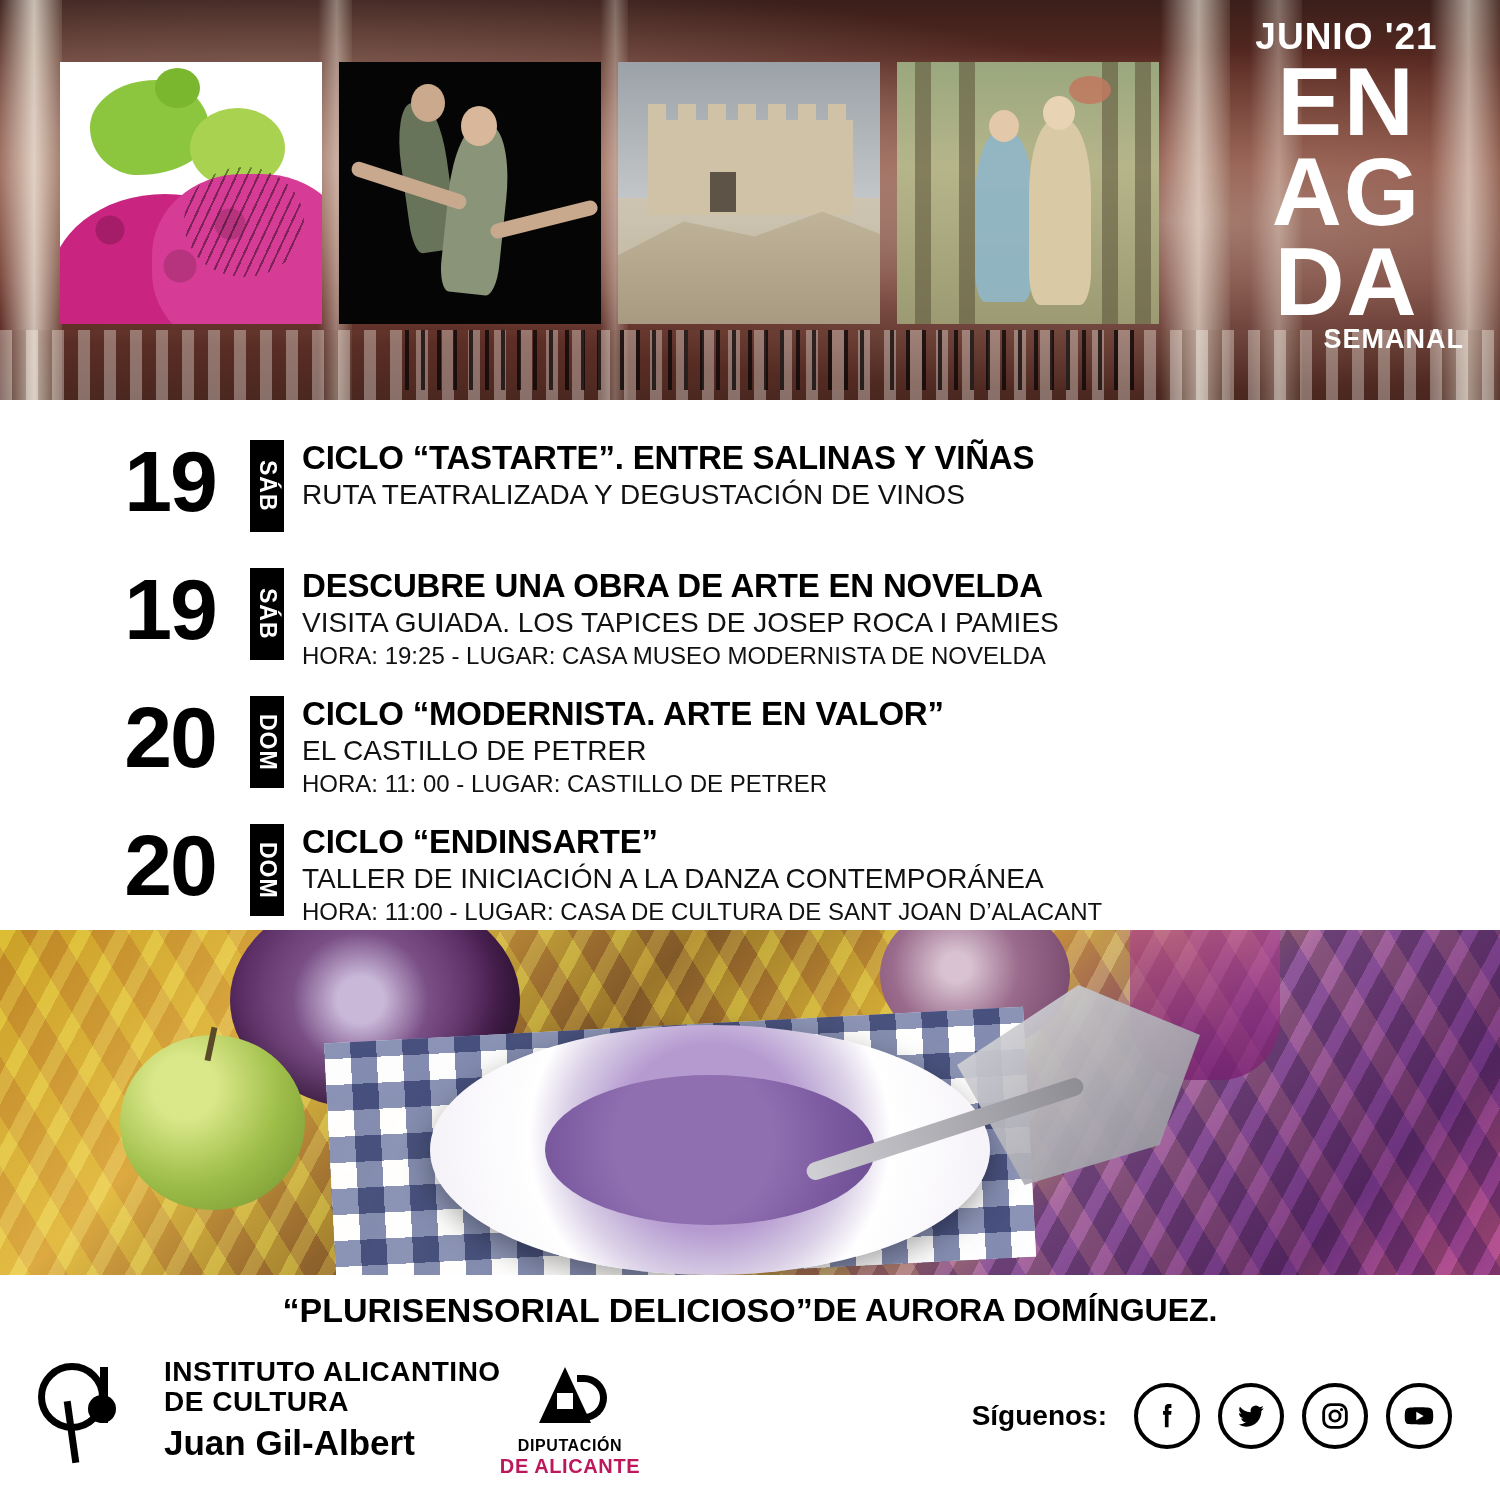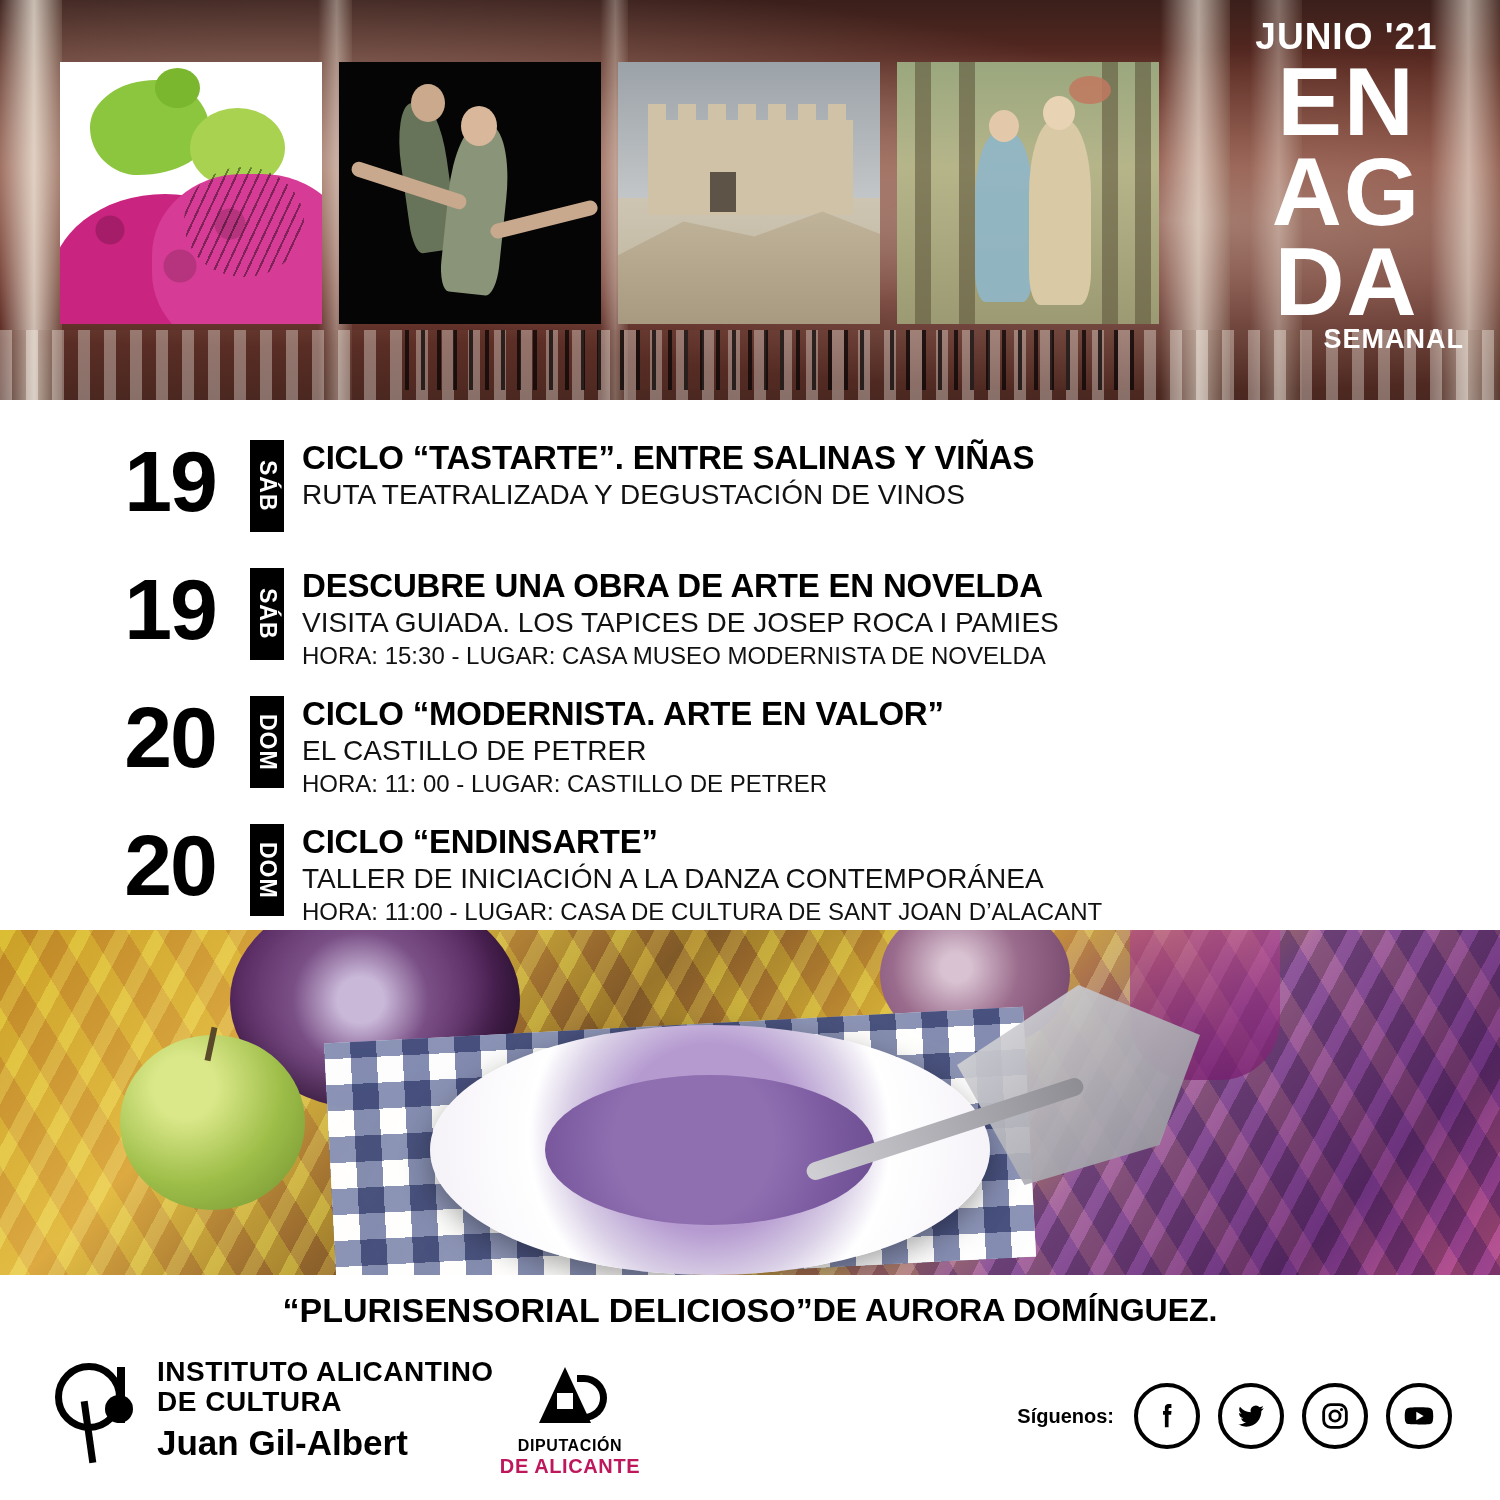--- a/index.html
+++ b/index.html
@@ -232,22 +232,22 @@
   .cap-bold { font-size: 34px; font-weight: bold; color:#000; }
   .cap-mid  { font-size: 32px; font-weight: bold; color:#000; }
   .cap-thin { font-size: 29px; color:#000; margin-left: 8px; }
 
   
   .footer {
     position: absolute; top: 1345px; left: 0; width: 1500px; height: 155px;
     background: #fff;
   }
   .logo-iac {
-    position: absolute; left: 55px; top: 10px;
-    display: flex; align-items: center; gap: 6px;
+    position: absolute; left: 38px; top: 10px;
+    display: flex; align-items: center; gap: 30px;
   }
   .iac-mark { width: 96px; height: 110px; position: relative; }
   .iac-mark .ring {
     position:absolute; left:0; top:8px; width:68px; height:68px;
     border: 7px solid #000; border-radius: 50%;
   }
   .iac-mark .tail {
     position:absolute; left:30px; top:46px; width:7px; height:62px; background:#000;
     transform: rotate(-8deg);
   }
@@ -279,21 +279,21 @@
     position:absolute; right:0; top:8px; width:30px; height:46px;
     border: 7px solid #000; border-left: 0; border-radius: 0 23px 23px 0;
   }
   .dip-text .d1 { font-size: 16px; font-weight: bold; letter-spacing: .6px; color:#000; }
   .dip-text .d2 { font-size: 20px; font-weight: bold; letter-spacing: .6px; color:#be185d; }
 
   .follow {
     position: absolute; right: 48px; top: 38px;
     display: flex; align-items: center; gap: 18px;
   }
-  .follow-label { font-size: 20px; font-weight: bold; color:#000; margin-right: 2px; }
+  .follow-label { font-size: 28px; font-weight: bold; color:#000; margin-right: 9px; }
   .soc {
     width: 66px; height: 66px; border: 4px solid #000; border-radius: 50%;
     display: flex; align-items: center; justify-content: center;
     color: #000;
   }
   .soc svg { display:block; }
 </style>
 </head>
 <body>
 
@@ -369,21 +369,21 @@
         <div class="ev-sub">RUTA TEATRALIZADA Y DEGUSTACIÓN DE VINOS</div>
       </div>
     </div>
 
     <div class="event">
       <div class="ev-day">19</div>
       <div class="ev-dow">SÁB</div>
       <div class="ev-text">
         <div class="ev-title">DESCUBRE UNA OBRA DE ARTE EN NOVELDA</div>
         <div class="ev-sub">VISITA GUIADA. LOS TAPICES DE JOSEP ROCA I PAMIES</div>
-        <div class="ev-meta">HORA: 15:30 - LUGAR: CASA MUSEO MODERNISTA DE NOVELDA</div>
+        <div class="ev-meta">HORA: 19:25 - LUGAR: CASA MUSEO MODERNISTA DE NOVELDA</div>
       </div>
     </div>
 
     <div class="event">
       <div class="ev-day">20</div>
       <div class="ev-dow">DOM</div>
       <div class="ev-text">
         <div class="ev-title">CICLO “MODERNISTA. ARTE EN VALOR”</div>
         <div class="ev-sub">EL CASTILLO DE PETRER</div>
         <div class="ev-meta">HORA: 11: 00 - LUGAR: CASTILLO DE PETRER</div>

